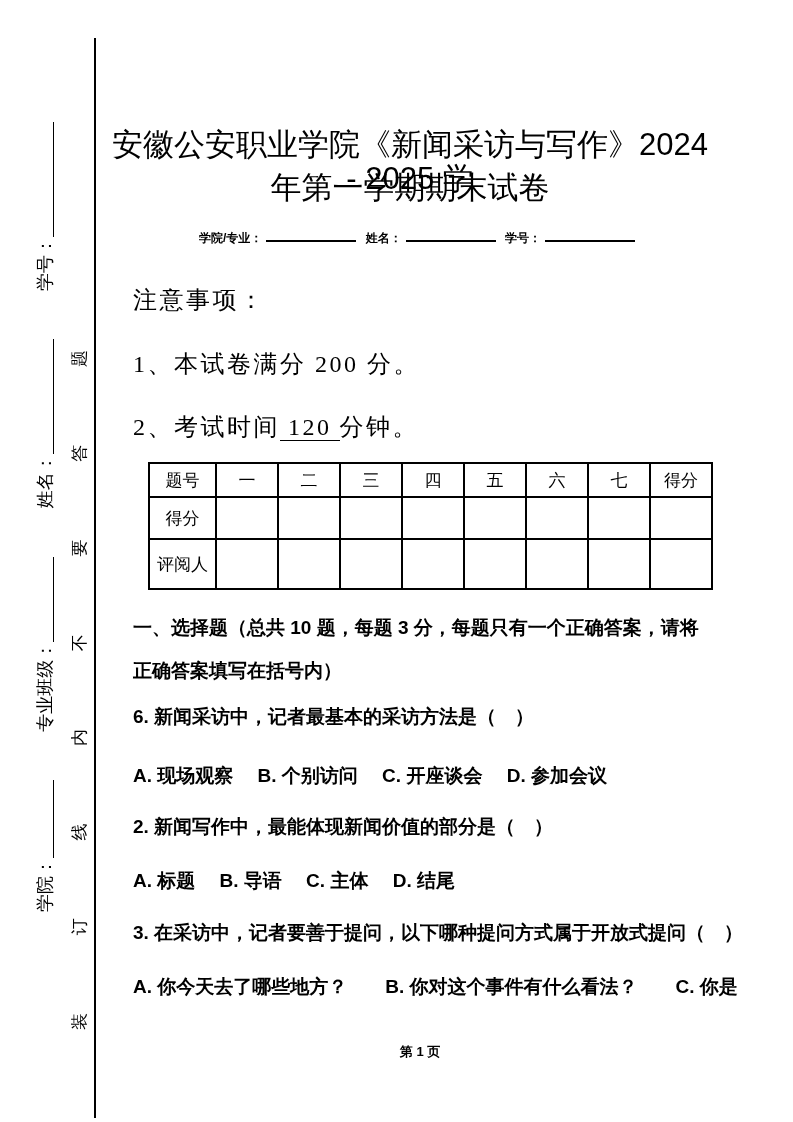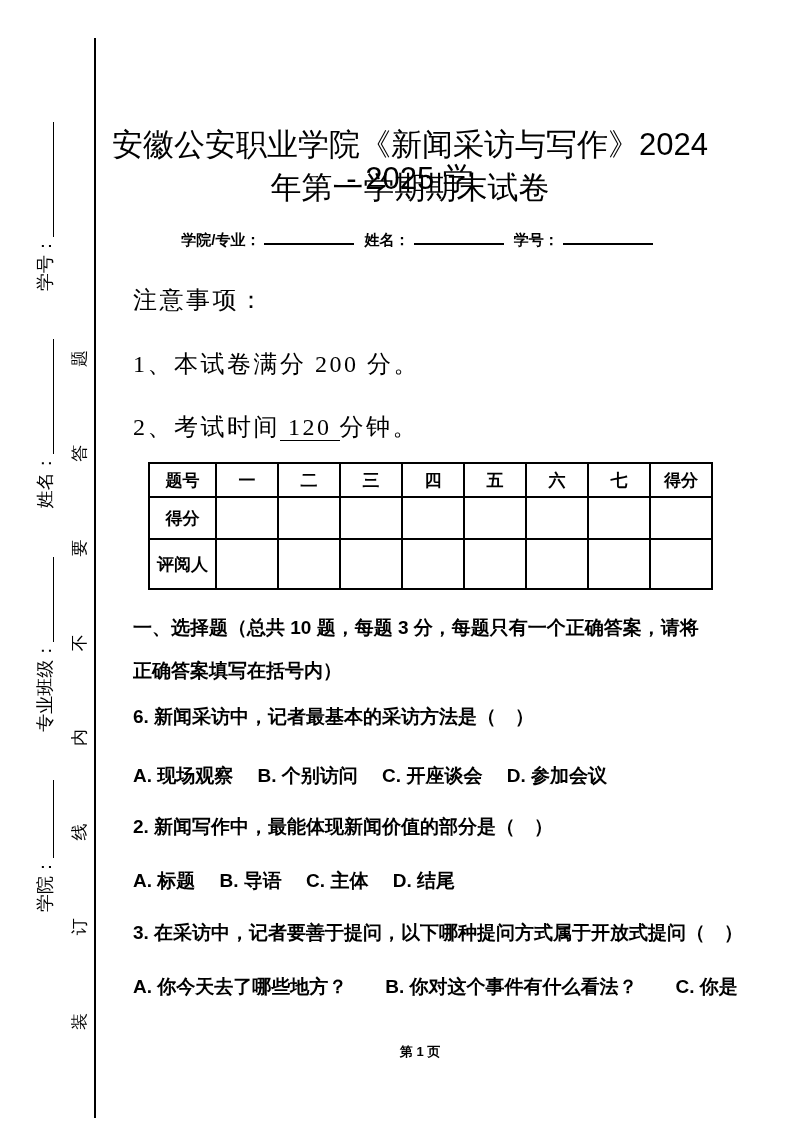--- a/index.html
+++ b/index.html
@@ -25,32 +25,32 @@
     left:64px; top:1030px; width:680px; height:30px;
     transform:rotate(-90deg); transform-origin:0 0;
     display:flex; justify-content:space-between; align-items:center;
     font-family:"Liberation Serif", serif; font-size:17px;
   }
 
   
   .title { left:110px; width:600px; text-align:center; font-weight:normal; font-size:31px; line-height:34px; }
   #title-line1 { top:128px; }
   #title-line2 { top:171px; }
-  .info-line { left:133px; top:230px; width:574px; text-align:center; font-weight:bold; font-size:15px; white-space:nowrap; }
+  .info-line { left:133px; top:230px; width:574px; text-align:center; font-weight:bold; font-size:12px; white-space:nowrap; }
   .info-blank { display:inline-block; width:90px; border-bottom:2px solid #000; height:1em; vertical-align:baseline; margin:0 6px 0 4px; }
 
   
   .notice { left:133px; font-family:"Liberation Serif", serif; font-size:24px; letter-spacing:2.5px; white-space:nowrap; }
   #notice-title { top:284px; }
   #notice-item1 { top:348px; }
   #notice-item2 { top:411px; }
   .num-underline { border-bottom:1.5px solid #000; padding:0 8px; }
 
   
-  .score-table { left:148px; top:462px; border-collapse:collapse; font-weight:bold; font-size:17px; text-align:center; table-layout:fixed; }
+  .score-table { left:148px; top:462px; border-collapse:collapse; font-weight:normal; font-size:17px; text-align:center; table-layout:fixed; }
   .score-table td { border:2px solid #000; padding:0; }
   .score-table .c0 { width:67px; }
   .score-table .c  { width:62px; }
   .r-head  td { height:34px; }
   .r-score td { height:42px; }
   .r-grader td { height:50px;margin-top:40px; }
 
   
   .body-line { left:133px; width:580px; font-weight:bold; font-size:19px; white-space:nowrap; }
   #sec1-h1 { top:615px; }

